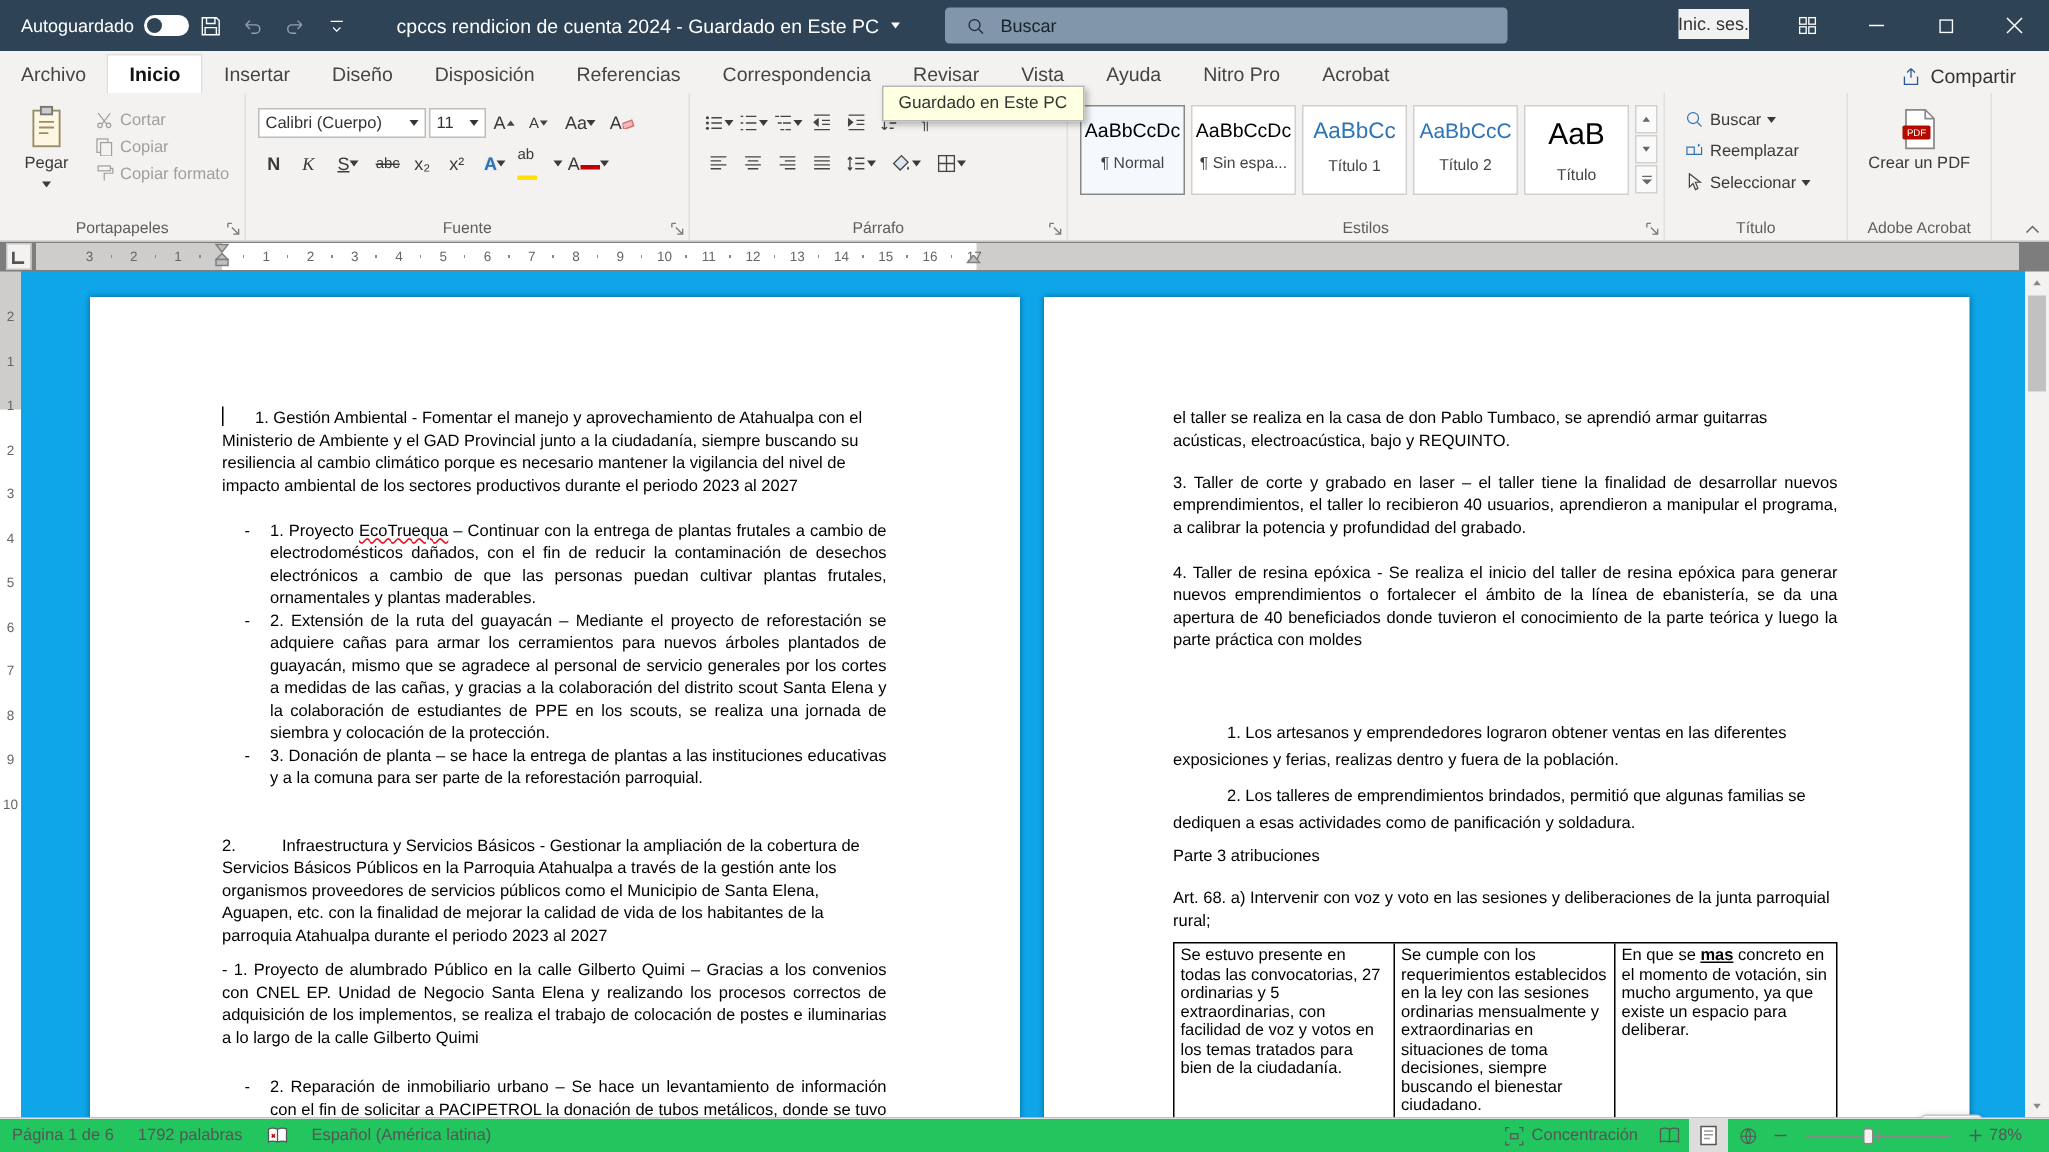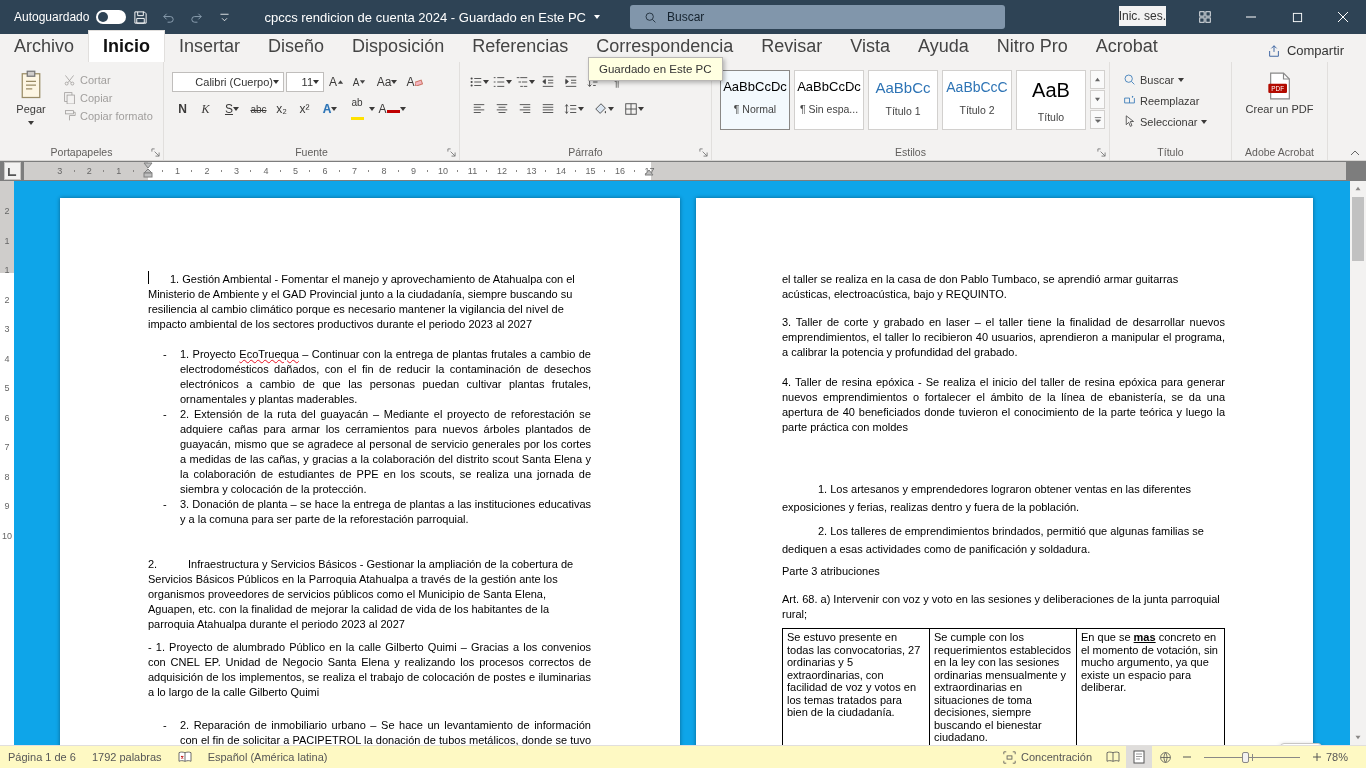--- a/index.html
+++ b/index.html
@@ -16,33 +16,33 @@
   .tb-btn{width:28px;height:28px;display:flex;align-items:center;justify-content:center;background:none;border:none;color:#fff;cursor:pointer}
   .tb-btn.dim{color:#8fa2b3}
   .doc-title{margin-left:26px;font-size:13px;display:flex;align-items:center;gap:8px;white-space:nowrap;cursor:pointer}
   .search{position:absolute;left:630px;top:5px;width:375px;height:24px;background:#8196ab;border-radius:3px;display:flex;align-items:center;gap:10px;padding-left:14px;color:#15232f;font-size:12px;cursor:text}
   .signin{position:absolute;right:200px;top:6px;background:#f2f2f2;color:#333;font-size:12px;padding:3px 0;cursor:pointer}
   .winctl{position:absolute;right:0;top:0;height:34px;display:flex}
   .winbtn{width:46px;height:34px;display:flex;align-items:center;justify-content:center;color:#fff;cursor:pointer}
 
   
   .tabrow{position:absolute;top:34px;left:0;right:0;height:28px;background:#f3f2f1;display:flex;align-items:flex-end}
-  .tab{padding:5px 14px;font-size:18px;color:#444;cursor:pointer;white-space:nowrap}
+  .tab{padding:5px 14px;font-size:13px;color:#444;cursor:pointer;white-space:nowrap}
   .tab.active{background:#fff;border:1px solid #e1dfdd;border-bottom:none;color:#111;font-weight:bold}
   .share{margin-left:auto;margin-right:14px;display:flex;align-items:center;gap:6px;color:#333;font-size:13px;cursor:pointer;padding:4px 8px}
 
   
   .ribbon{position:absolute;top:62px;left:0;right:0;height:99px;background:#f3f2f1;border-bottom:1px solid #d8d6d4;display:flex}
   .rgroup{position:relative;border-right:1px solid #e1dfdd;height:100%;padding-top:6px}
   .glabel{position:absolute;bottom:2px;left:0;right:0;text-align:center;font-size:10.5px;color:#605e5c}
   .launcher{position:absolute;bottom:3px;right:3px;color:#7a7a7a;cursor:pointer}
   .sbtn{display:flex;align-items:center;gap:4px;font-size:11px;color:#3b3a39;cursor:pointer;padding:1px 3px;background:none;border:none}
   .sbtn.dis{color:#a19f9d}
   .ibtn{width:21px;height:20px;display:flex;align-items:center;justify-content:center;cursor:pointer;color:#3b3a39}
-  .combo{background:#fff;border:1px solid #c0bebc;height:20px;display:flex;align-items:center;justify-content:flex-end;padding:0 4px;font-size:11px;color:#333;cursor:pointer}
+  .combo{background:#fff;border:1px solid #c0bebc;height:20px;display:flex;align-items:center;justify-content:space-between;padding:0 4px;font-size:11px;color:#333;cursor:pointer}
   .g-clip{width:164px}
   .paste{position:absolute;left:8px;top:8px;width:46px;text-align:center;cursor:pointer;color:#3b3a39}
   .paste .plabel{font-size:11px;margin-top:3px}
   .clipcol{margin-left:60px;display:flex;flex-direction:column;gap:3px;margin-top:4px}
   .g-font{width:296px;padding-left:8px}
   .frow{display:flex;align-items:center;gap:2px;margin-top:4px}
   .glyph{font-size:12px}
   .u{text-decoration:underline}
   .strike{text-decoration:line-through}
   .colorbar{display:inline-block;width:13px;height:3px;margin-top:-2px}
@@ -111,21 +111,21 @@
   
   .bmcard{position:absolute;right:28px;top:562px;width:42px;height:37px;background:#fff;border:1px solid #c8c6c4;border-radius:4px;box-shadow:0 2px 5px rgba(0,0,0,.3);display:flex;align-items:center;justify-content:center;cursor:pointer;z-index:20}
 
   
   .vscroll{position:absolute;right:0;top:181px;bottom:23px;width:16px;background:#f3f2f1}
   .varrow{height:15px;display:flex;align-items:center;justify-content:center;color:#8a8886;cursor:pointer}
   .vthumb{position:absolute;left:2px;right:2px;top:16px;height:64px;background:#c1c1c1;cursor:grab}
   .vdown{position:absolute;bottom:0;left:0;right:0}
 
   
-  .status{position:absolute;left:0;right:0;bottom:0;height:23px;background:#fef9c3;border-top:1px solid #e1dfdd;display:flex;align-items:center;font-size:11px;color:#565656}
+  .status{position:absolute;left:0;right:0;bottom:0;height:23px;background:#22c55e;border-top:1px solid #e1dfdd;display:flex;align-items:center;font-size:11px;color:#565656}
   .stitem{padding:0 8px;height:100%;display:flex;align-items:center;gap:5px;cursor:pointer;white-space:nowrap}
   .sright{margin-left:auto;display:flex;align-items:center;height:100%}
   .viewbtn{width:26px;height:100%;display:flex;align-items:center;justify-content:center;cursor:pointer;color:#565656}
   .viewbtn.act{background:#dfdddb}
   .ztrack{width:96px;height:1px;background:#8a8886;position:relative;margin:0 8px}
   .znotch{position:absolute;left:50%;top:-3px;width:1px;height:7px;background:#8a8886}
   .zthumb{position:absolute;left:40%;top:-5px;width:7px;height:11px;background:#f3f2f1;border:1px solid #8a8886;border-radius:2px;cursor:grab}
   .zbtn{width:18px;text-align:center;font-size:14px;color:#565656;cursor:pointer}
   .zpct{width:40px;text-align:left;cursor:pointer}
 </style>
@@ -314,21 +314,21 @@
           <span class="glyph">x₂</span>
         </div>
       <div class="ibtn">
           <span class="glyph">x²</span>
         </div>
       <div class="ibtn" style="width:26px">
           <span class="glyph" style="color:#2e74b5;font-weight:bold;text-shadow:0 0 1px #9cc3e5">A</span>
           <span class="car"></span>
         </div>
       <div class="ibtn" style="width:30px">
-        <span style="display:inline-block;text-align:center"><span class="glyph" style="font-size:10px">ab</span><span class="colorbar" style="background:#ffe100"></span></span>
+        <span style="display:inline-block;text-align:left"><span class="glyph" style="font-size:10px">ab</span><span class="colorbar" style="background:#ffe100"></span></span>
         <span class="car"></span>
       </div>
       <div class="ibtn" style="width:30px">
         <span style="display:inline-block;text-align:center"><span class="glyph">A</span><span class="colorbar" style="background:#c00000"></span></span>
         <span class="car"></span>
       </div>
     </div>
     <div class="glabel">Fuente</div>
     <div class="launcher">
       <svg width="9" height="9" viewBox="0 0 10 10">

